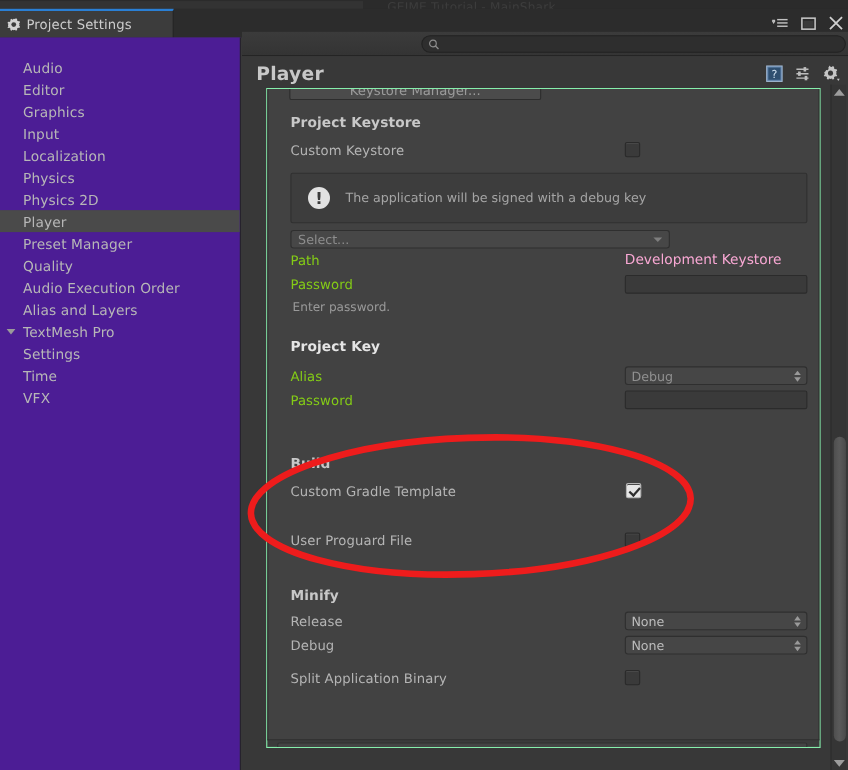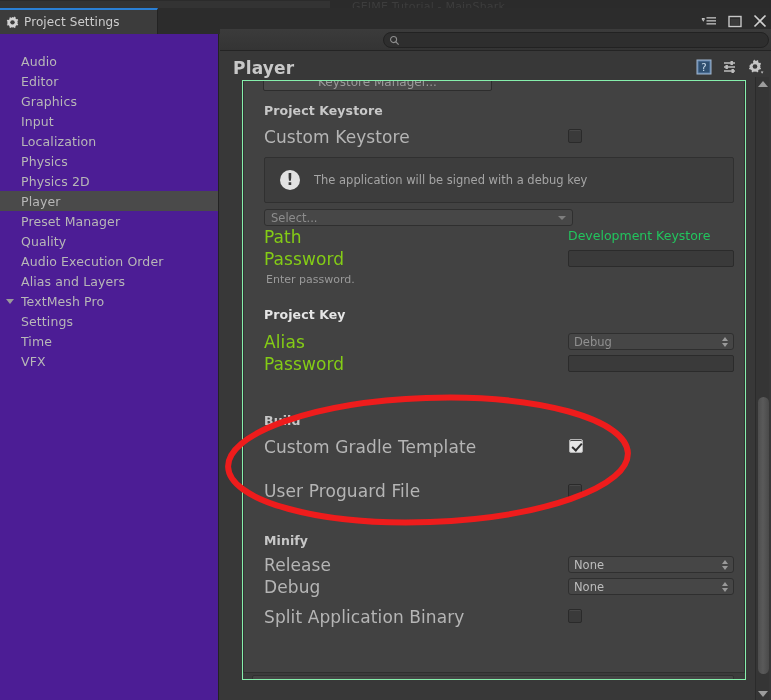--- a/index.html
+++ b/index.html
@@ -212,21 +212,21 @@
     color: #c8c8c8;
     letter-spacing: .1px;
   }
   .row {
     position: absolute;
     height: 22px;
     display: flex;
     align-items: center;
   }
   .lbl {
-    font-size: 17px;
+    font-size: 12px;
     color: #b5b5b5;
     letter-spacing: .1px;
   }
   .lbl.dim { color: #84cc16; }
 
   .chkbox {
     width: 14px; height: 14px;
     background: #3a3a3a;
     border: 1px solid #2a2a2a;
     border-radius: 2px;
@@ -274,21 +274,21 @@
     display: flex;
     align-items: center;
     justify-content: center;
     line-height: 1;
     font-family: "DejaVu Sans", sans-serif;
   }
 
   .select-btn {
     position: absolute;
     left: 20px; top: 128px;
-    width: 309px; height: 17px;
+    width: 345px; height: 17px;
     background: #474747;
     border: 1px solid #2f2f2f;
     border-radius: 3px;
     display: flex;
     align-items: center;
     padding: 0 6px;
     justify-content: space-between;
     cursor: pointer;
   }
   .select-btn .sel-txt { font-size: 11.5px; color: #8d8d8d; }
@@ -332,21 +332,21 @@
     width: 0; height: 0;
     border-left: 3.5px solid transparent;
     border-right: 3.5px solid transparent;
   }
   .updown i.u { border-bottom: 4px solid #9a9a9a; }
   .updown i.d { border-top: 4px solid #9a9a9a; }
 
   .static-val {
     position: absolute;
     font-size: 12.5px;
-    color: #22c55e;
+    color: #f9a8d4;
   }
   .path-text {
     position: absolute;
     font-size: 12.5px;
     color: #c0c0c0;
     letter-spacing: .1px;
   }
   .hint {
     position: absolute;
     font-size: 11px;

